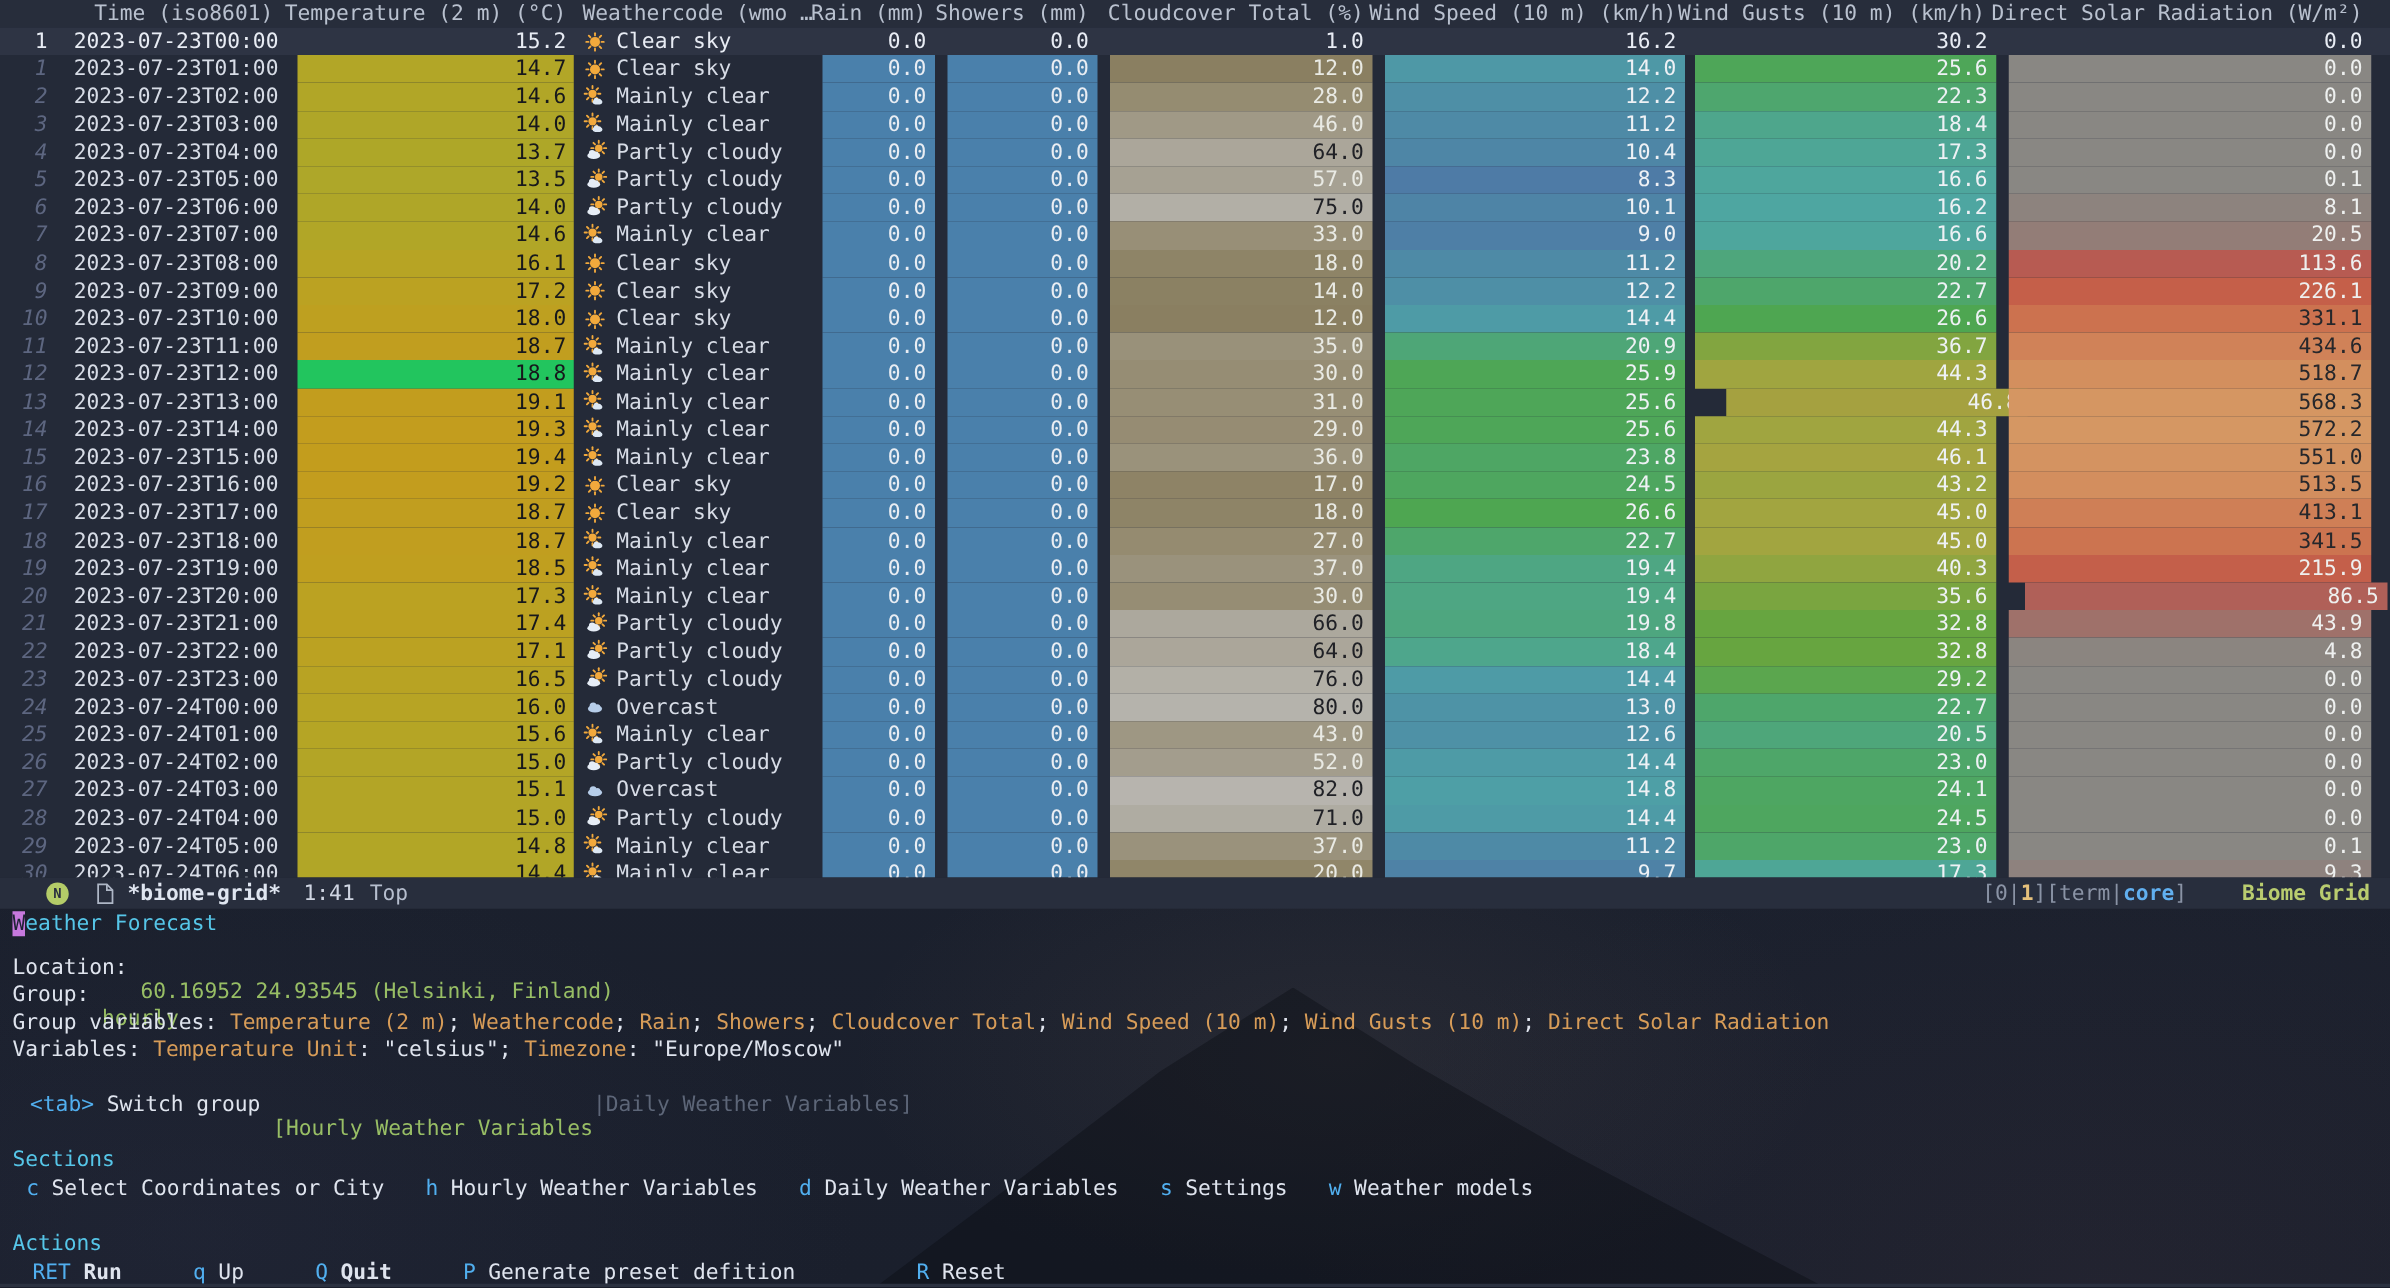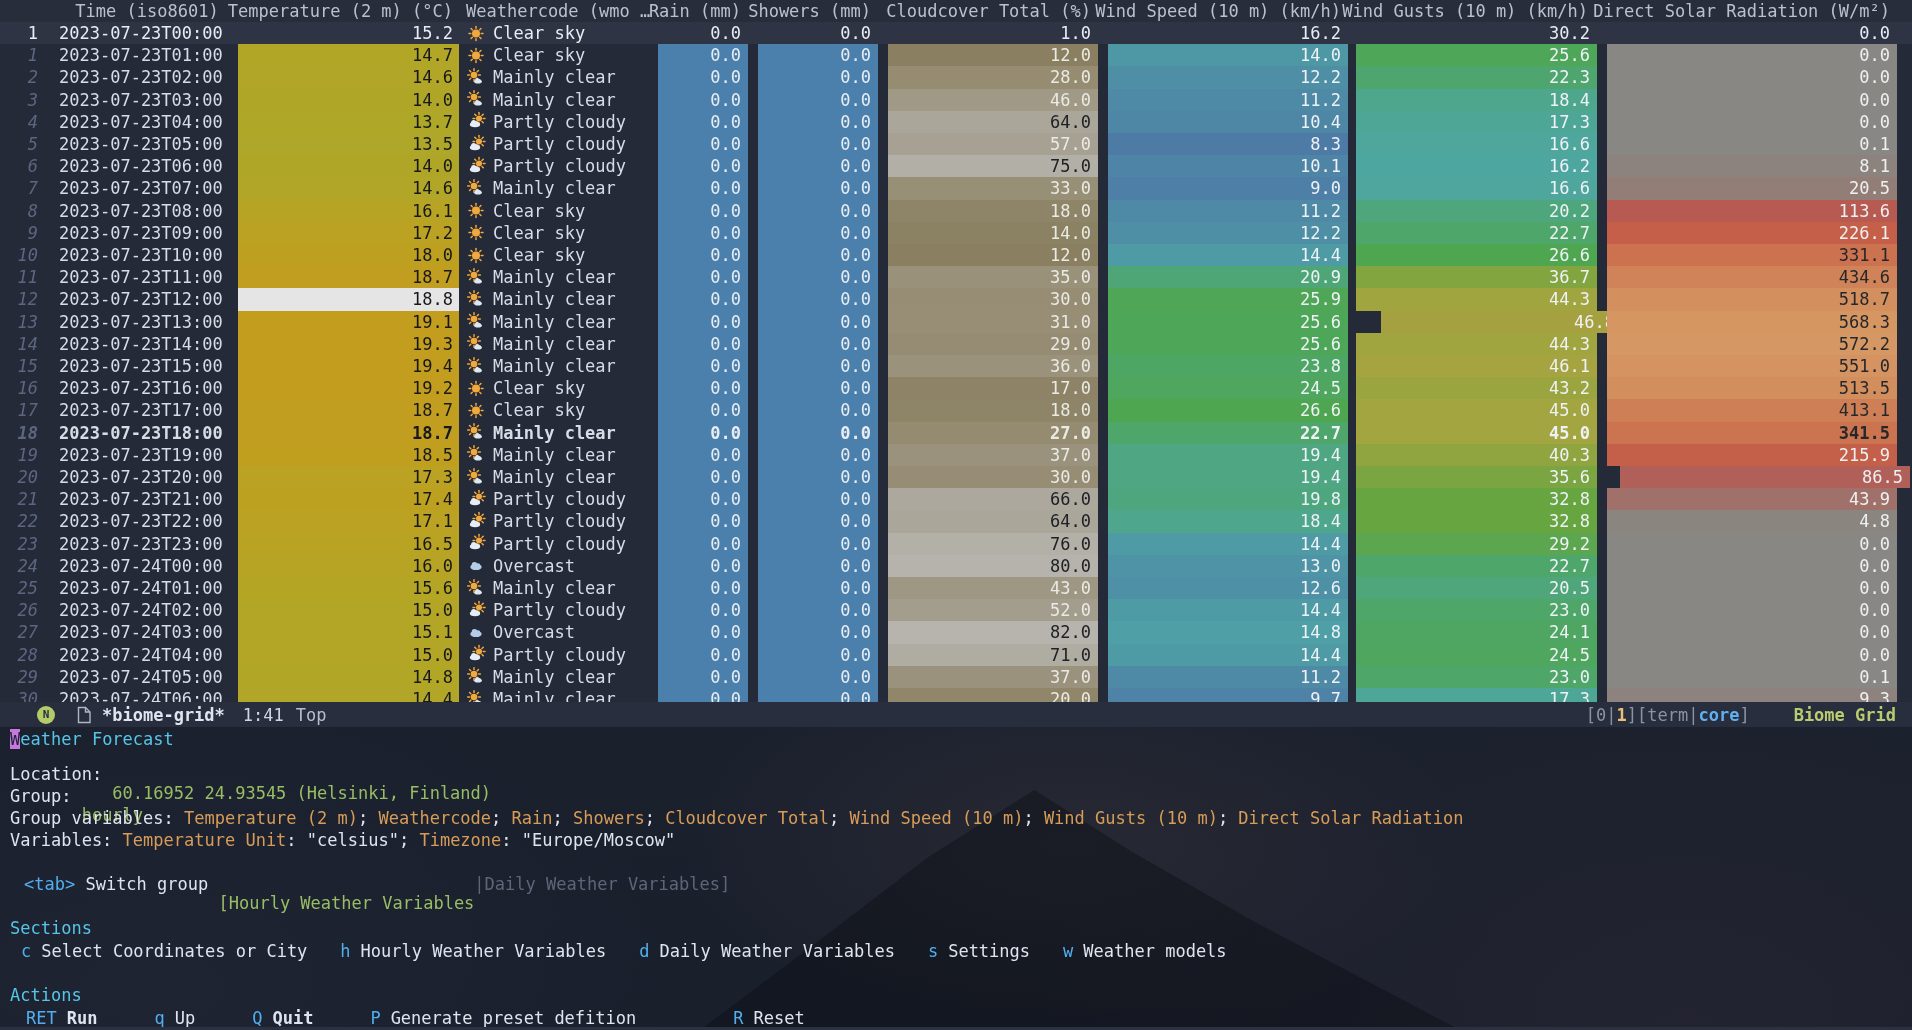--- a/index.html
+++ b/index.html
@@ -385,21 +385,21 @@
           <div class="cell rainc nr" style="background: rgb(74, 128, 171); color: rgb(233, 237, 243);">0.0</div>
           <div class="cell showc nr" style="background: rgb(74, 128, 171); color: rgb(233, 237, 243);">0.0</div>
           <div class="cell cloudc nr" style="background: rgb(153, 145, 122); color: rgb(233, 234, 228);">35.0</div>
           <div class="cell windc nr" style="background: rgb(78, 166, 119); color: rgb(238, 241, 245);">20.9</div>
           <div class="cell gustc nr" style="background: rgb(130, 165, 64); color: rgb(238, 241, 245);">36.7</div>
           <div class="cell solarc nr" style="background: rgb(208, 130, 88); color: rgb(38, 39, 43);">434.6</div>
         </div>
         <div class="row" style="top: 288.4px;">
           <div class="cell numc" style="color: rgb(93, 102, 128);">12</div>
           <div class="cell timec" style="color: rgb(215, 220, 230);">2023-07-23T12:00</div>
-          <div class="cell tempc nr" style="background: #e5e5e5; color: rgb(23, 24, 28);">18.8</div>
+          <div class="cell tempc nr" style="background: #22c55e; color: rgb(23, 24, 28);">18.8</div>
           <div class="cell codec" style="color: rgb(215, 220, 230);"><span class="wicon"><svg width="20" height="21" viewBox="0 0 20 21">
                 <circle cx="8" cy="8" r="3.3" fill="#f2a93c"></circle>
                 <line x1="12.5" y1="8" x2="14.3" y2="8" stroke="#f2a93c" stroke-width="1.5" stroke-linecap="round"></line>
                 <line x1="11.181980515339465" y1="11.181980515339465" x2="12.45477272147525" y2="12.454772721475248" stroke="#f2a93c" stroke-width="1.5" stroke-linecap="round"></line>
                 <line x1="8" y1="12.5" x2="8" y2="14.3" stroke="#f2a93c" stroke-width="1.5" stroke-linecap="round"></line>
                 <line x1="4.818019484660536" y1="11.181980515339465" x2="3.5452272785247514" y2="12.45477272147525" stroke="#f2a93c" stroke-width="1.5" stroke-linecap="round"></line>
                 <line x1="3.5" y1="8" x2="1.7000000000000002" y2="8" stroke="#f2a93c" stroke-width="1.5" stroke-linecap="round"></line>
                 <line x1="4.818019484660535" y1="4.818019484660536" x2="3.5452272785247496" y2="3.5452272785247514" stroke="#f2a93c" stroke-width="1.5" stroke-linecap="round"></line>
                 <line x1="7.999999999999999" y1="3.5" x2="7.999999999999999" y2="1.7000000000000002" stroke="#f2a93c" stroke-width="1.5" stroke-linecap="round"></line>
                 <line x1="11.181980515339463" y1="4.818019484660535" x2="12.454772721475248" y2="3.5452272785247496" stroke="#f2a93c" stroke-width="1.5" stroke-linecap="round"></line>
@@ -534,21 +534,21 @@
                 <line x1="9.999999999999998" y1="5.3" x2="9.999999999999998" y2="3.5" stroke="#f2a93c" stroke-width="1.5" stroke-linecap="round"></line>
                 <line x1="13.676955262170047" y1="6.823044737829952" x2="14.949747468305832" y2="5.550252531694166" stroke="#f2a93c" stroke-width="1.5" stroke-linecap="round"></line>
               </svg></span><span>Clear sky</span></div>
           <div class="cell rainc nr" style="background: rgb(74, 128, 171); color: rgb(233, 237, 243);">0.0</div>
           <div class="cell showc nr" style="background: rgb(74, 128, 171); color: rgb(233, 237, 243);">0.0</div>
           <div class="cell cloudc nr" style="background: rgb(142, 132, 103); color: rgb(233, 234, 228);">18.0</div>
           <div class="cell windc nr" style="background: rgb(78, 166, 81); color: rgb(238, 241, 245);">26.6</div>
           <div class="cell gustc nr" style="background: rgb(162, 165, 64); color: rgb(238, 241, 245);">45.0</div>
           <div class="cell solarc nr" style="background: rgb(207, 127, 86); color: rgb(38, 39, 43);">413.1</div>
         </div>
-        <div class="row" style="top: 421.6px; font-weight: bold;">
+        <div class="row" style="top: 421.6px;">
           <div class="cell numc" style="color: rgb(93, 102, 128);">18</div>
           <div class="cell timec" style="color: rgb(215, 220, 230);">2023-07-23T18:00</div>
           <div class="cell tempc nr" style="background: rgb(193, 158, 31); color: rgb(23, 24, 28);">18.7</div>
           <div class="cell codec" style="color: rgb(215, 220, 230);"><span class="wicon"><svg width="20" height="21" viewBox="0 0 20 21">
                 <circle cx="8" cy="8" r="3.3" fill="#f2a93c"></circle>
                 <line x1="12.5" y1="8" x2="14.3" y2="8" stroke="#f2a93c" stroke-width="1.5" stroke-linecap="round"></line>
                 <line x1="11.181980515339465" y1="11.181980515339465" x2="12.45477272147525" y2="12.454772721475248" stroke="#f2a93c" stroke-width="1.5" stroke-linecap="round"></line>
                 <line x1="8" y1="12.5" x2="8" y2="14.3" stroke="#f2a93c" stroke-width="1.5" stroke-linecap="round"></line>
                 <line x1="4.818019484660536" y1="11.181980515339465" x2="3.5452272785247514" y2="12.45477272147525" stroke="#f2a93c" stroke-width="1.5" stroke-linecap="round"></line>
                 <line x1="3.5" y1="8" x2="1.7000000000000002" y2="8" stroke="#f2a93c" stroke-width="1.5" stroke-linecap="round"></line>

